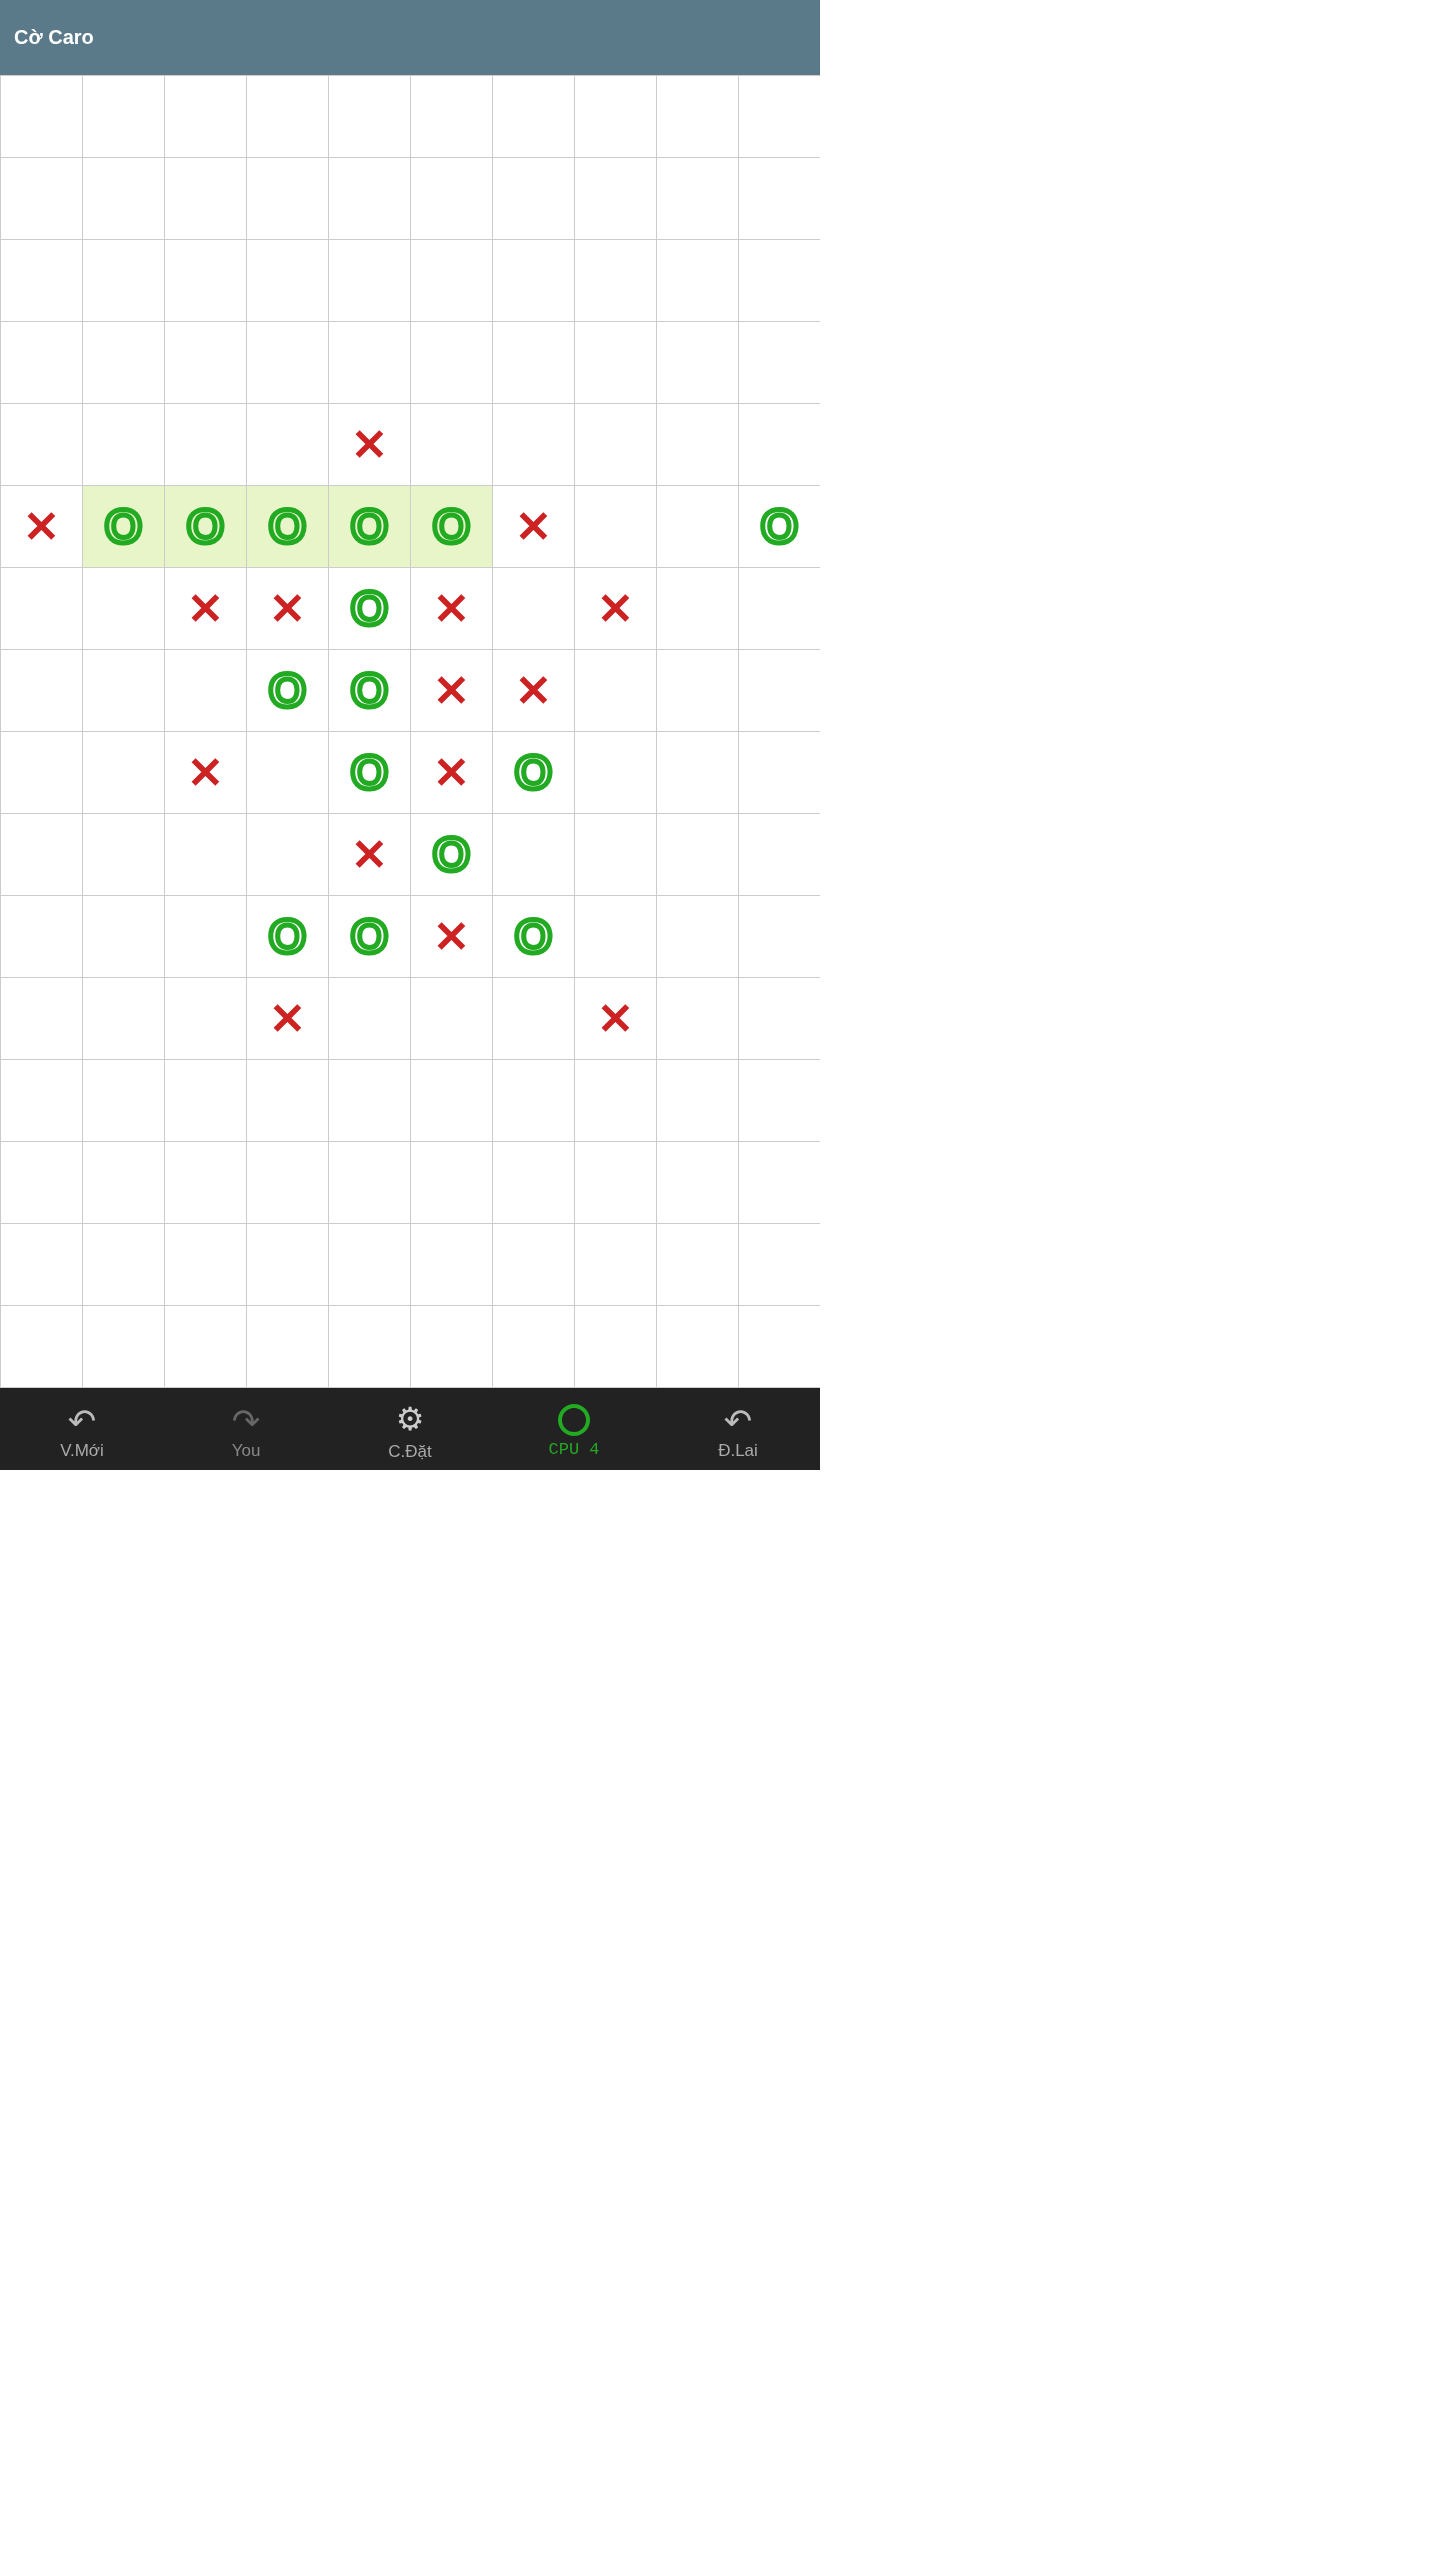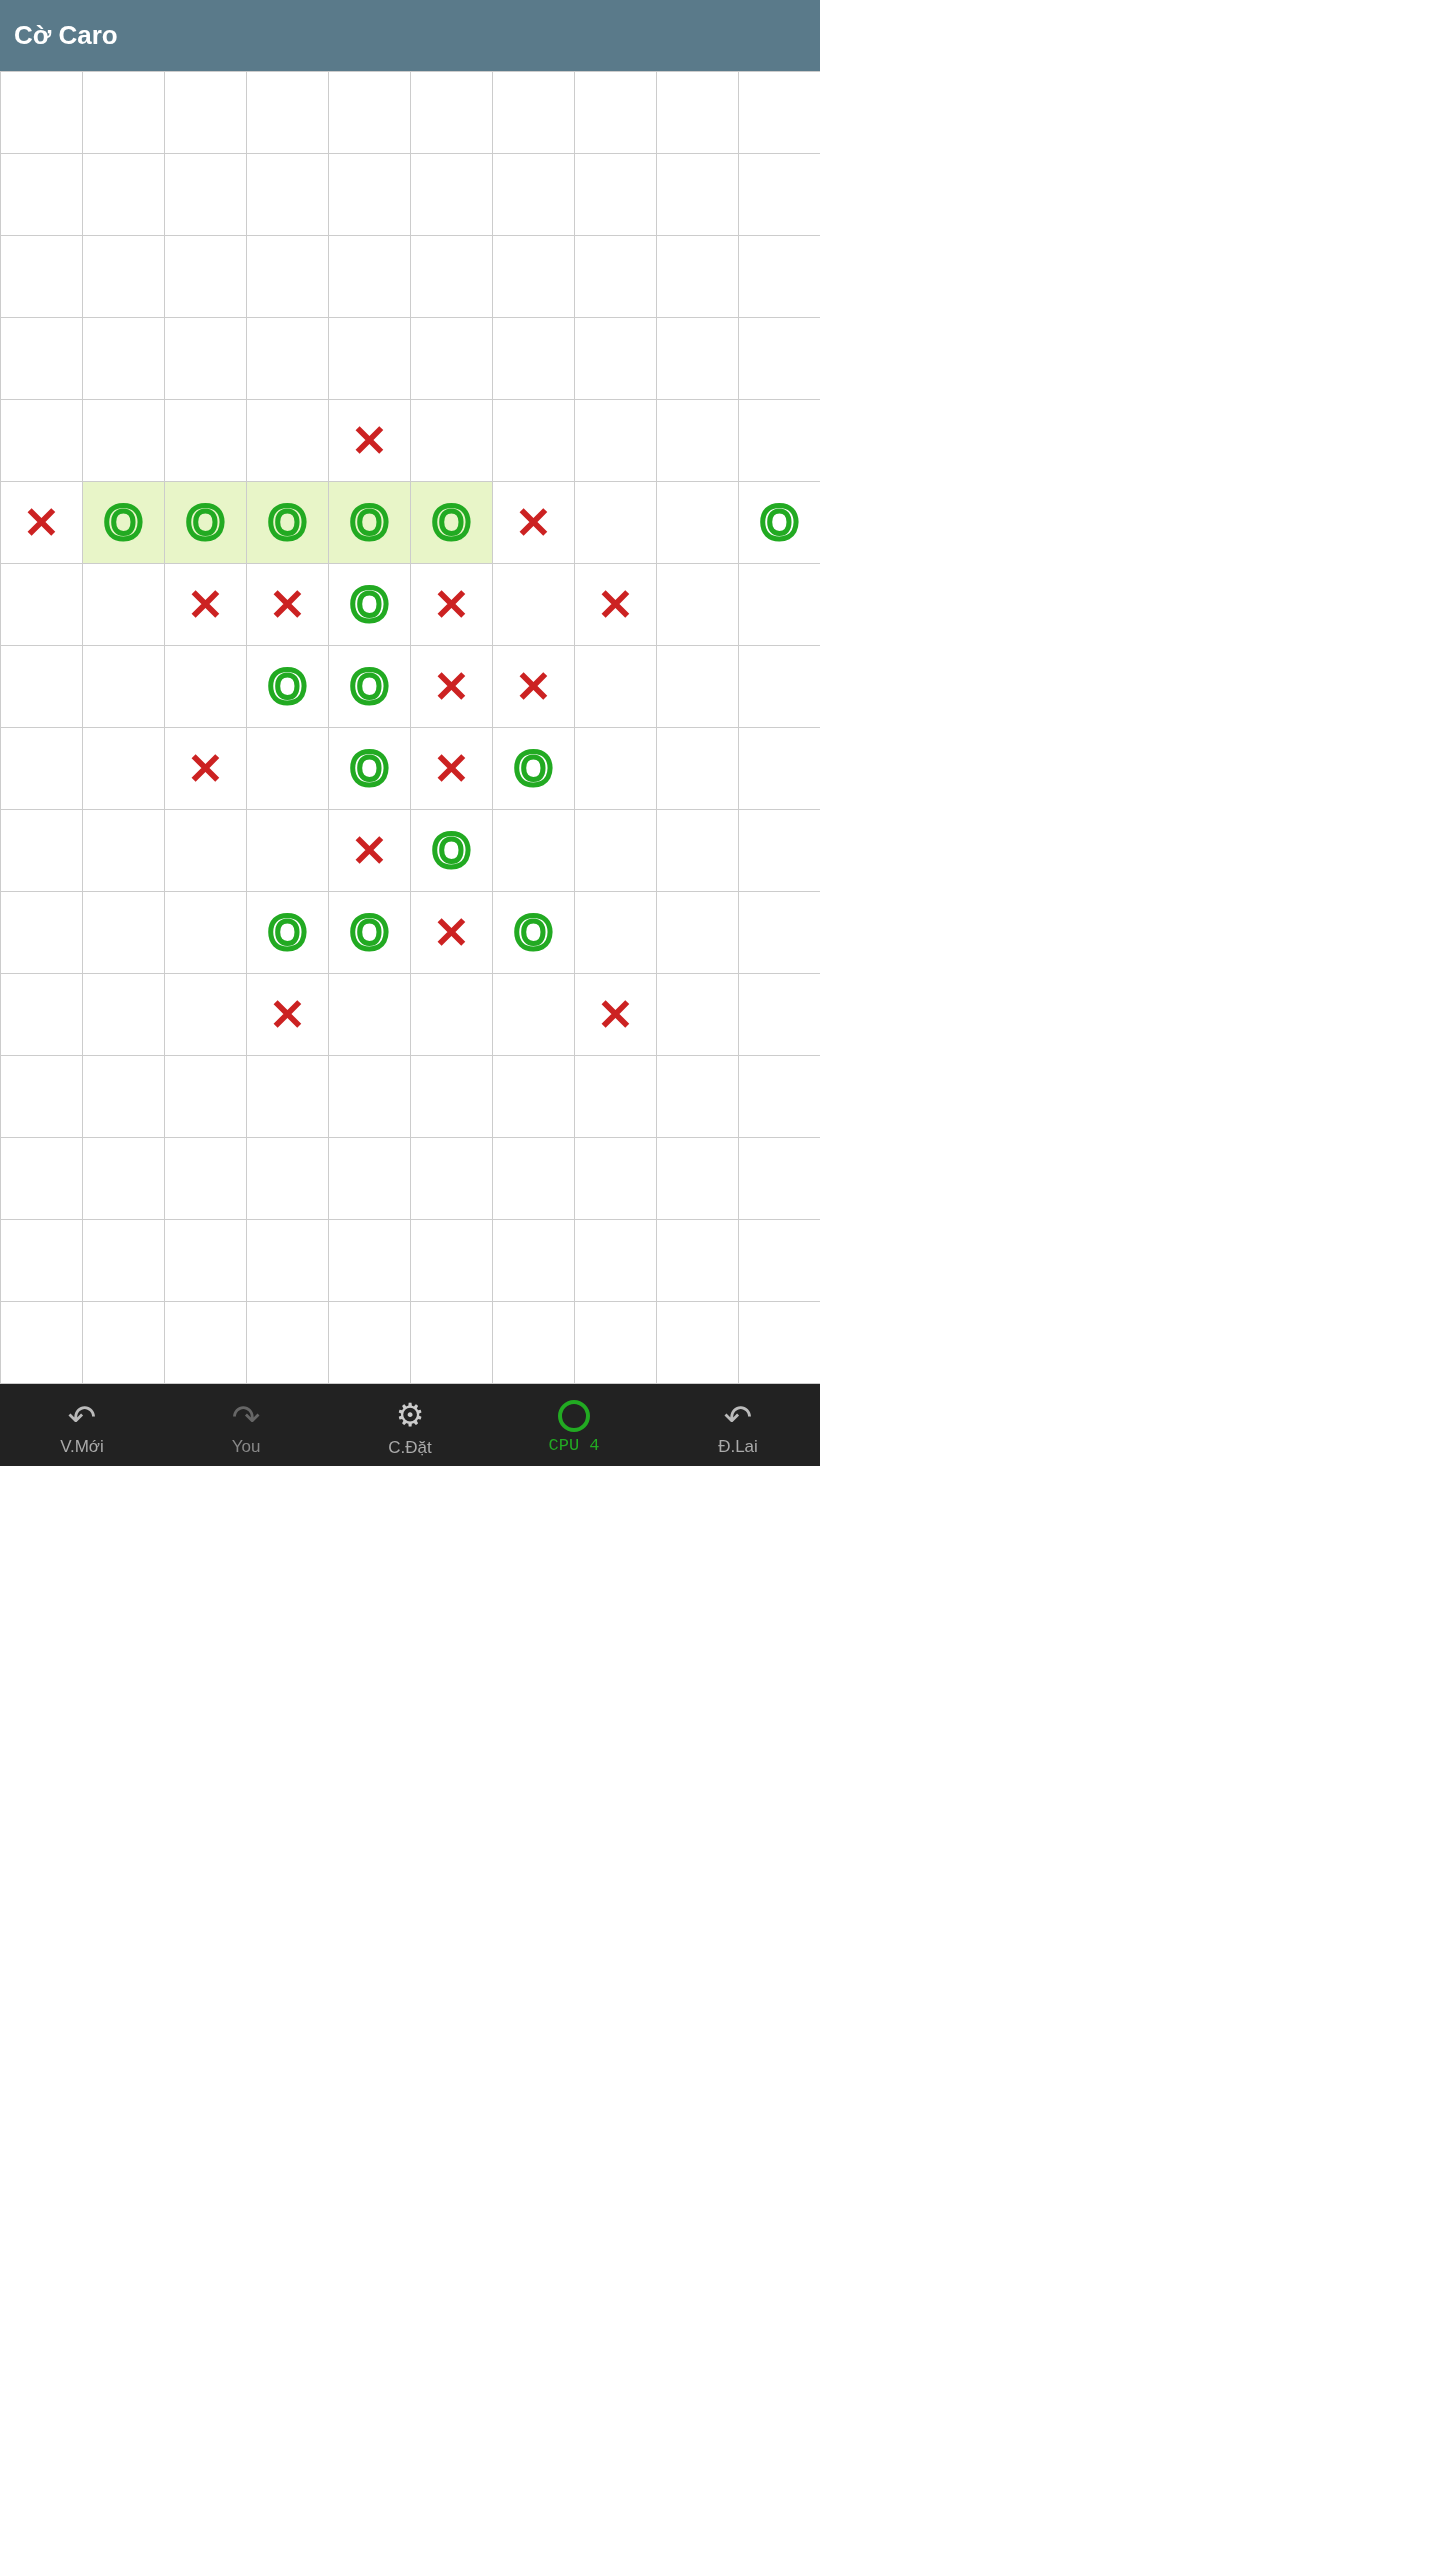--- a/index.html
+++ b/index.html
@@ -9,22 +9,22 @@
       background: #fff;
       font-family: Arial, sans-serif;
       display: flex;
       flex-direction: column;
     }
 
     
     #title-bar {
       background: #5a7a8a;
       color: white;
-      font-size: 26px;
-      padding: 20px 14px;
+      font-size: 20px;
+      padding: 26px 14px;
       font-weight: bold;
       flex-shrink: 0;
     }
 
     
     #game-board {
       flex: 1;
       background: #fff;
       overflow: hidden;
       position: relative;

